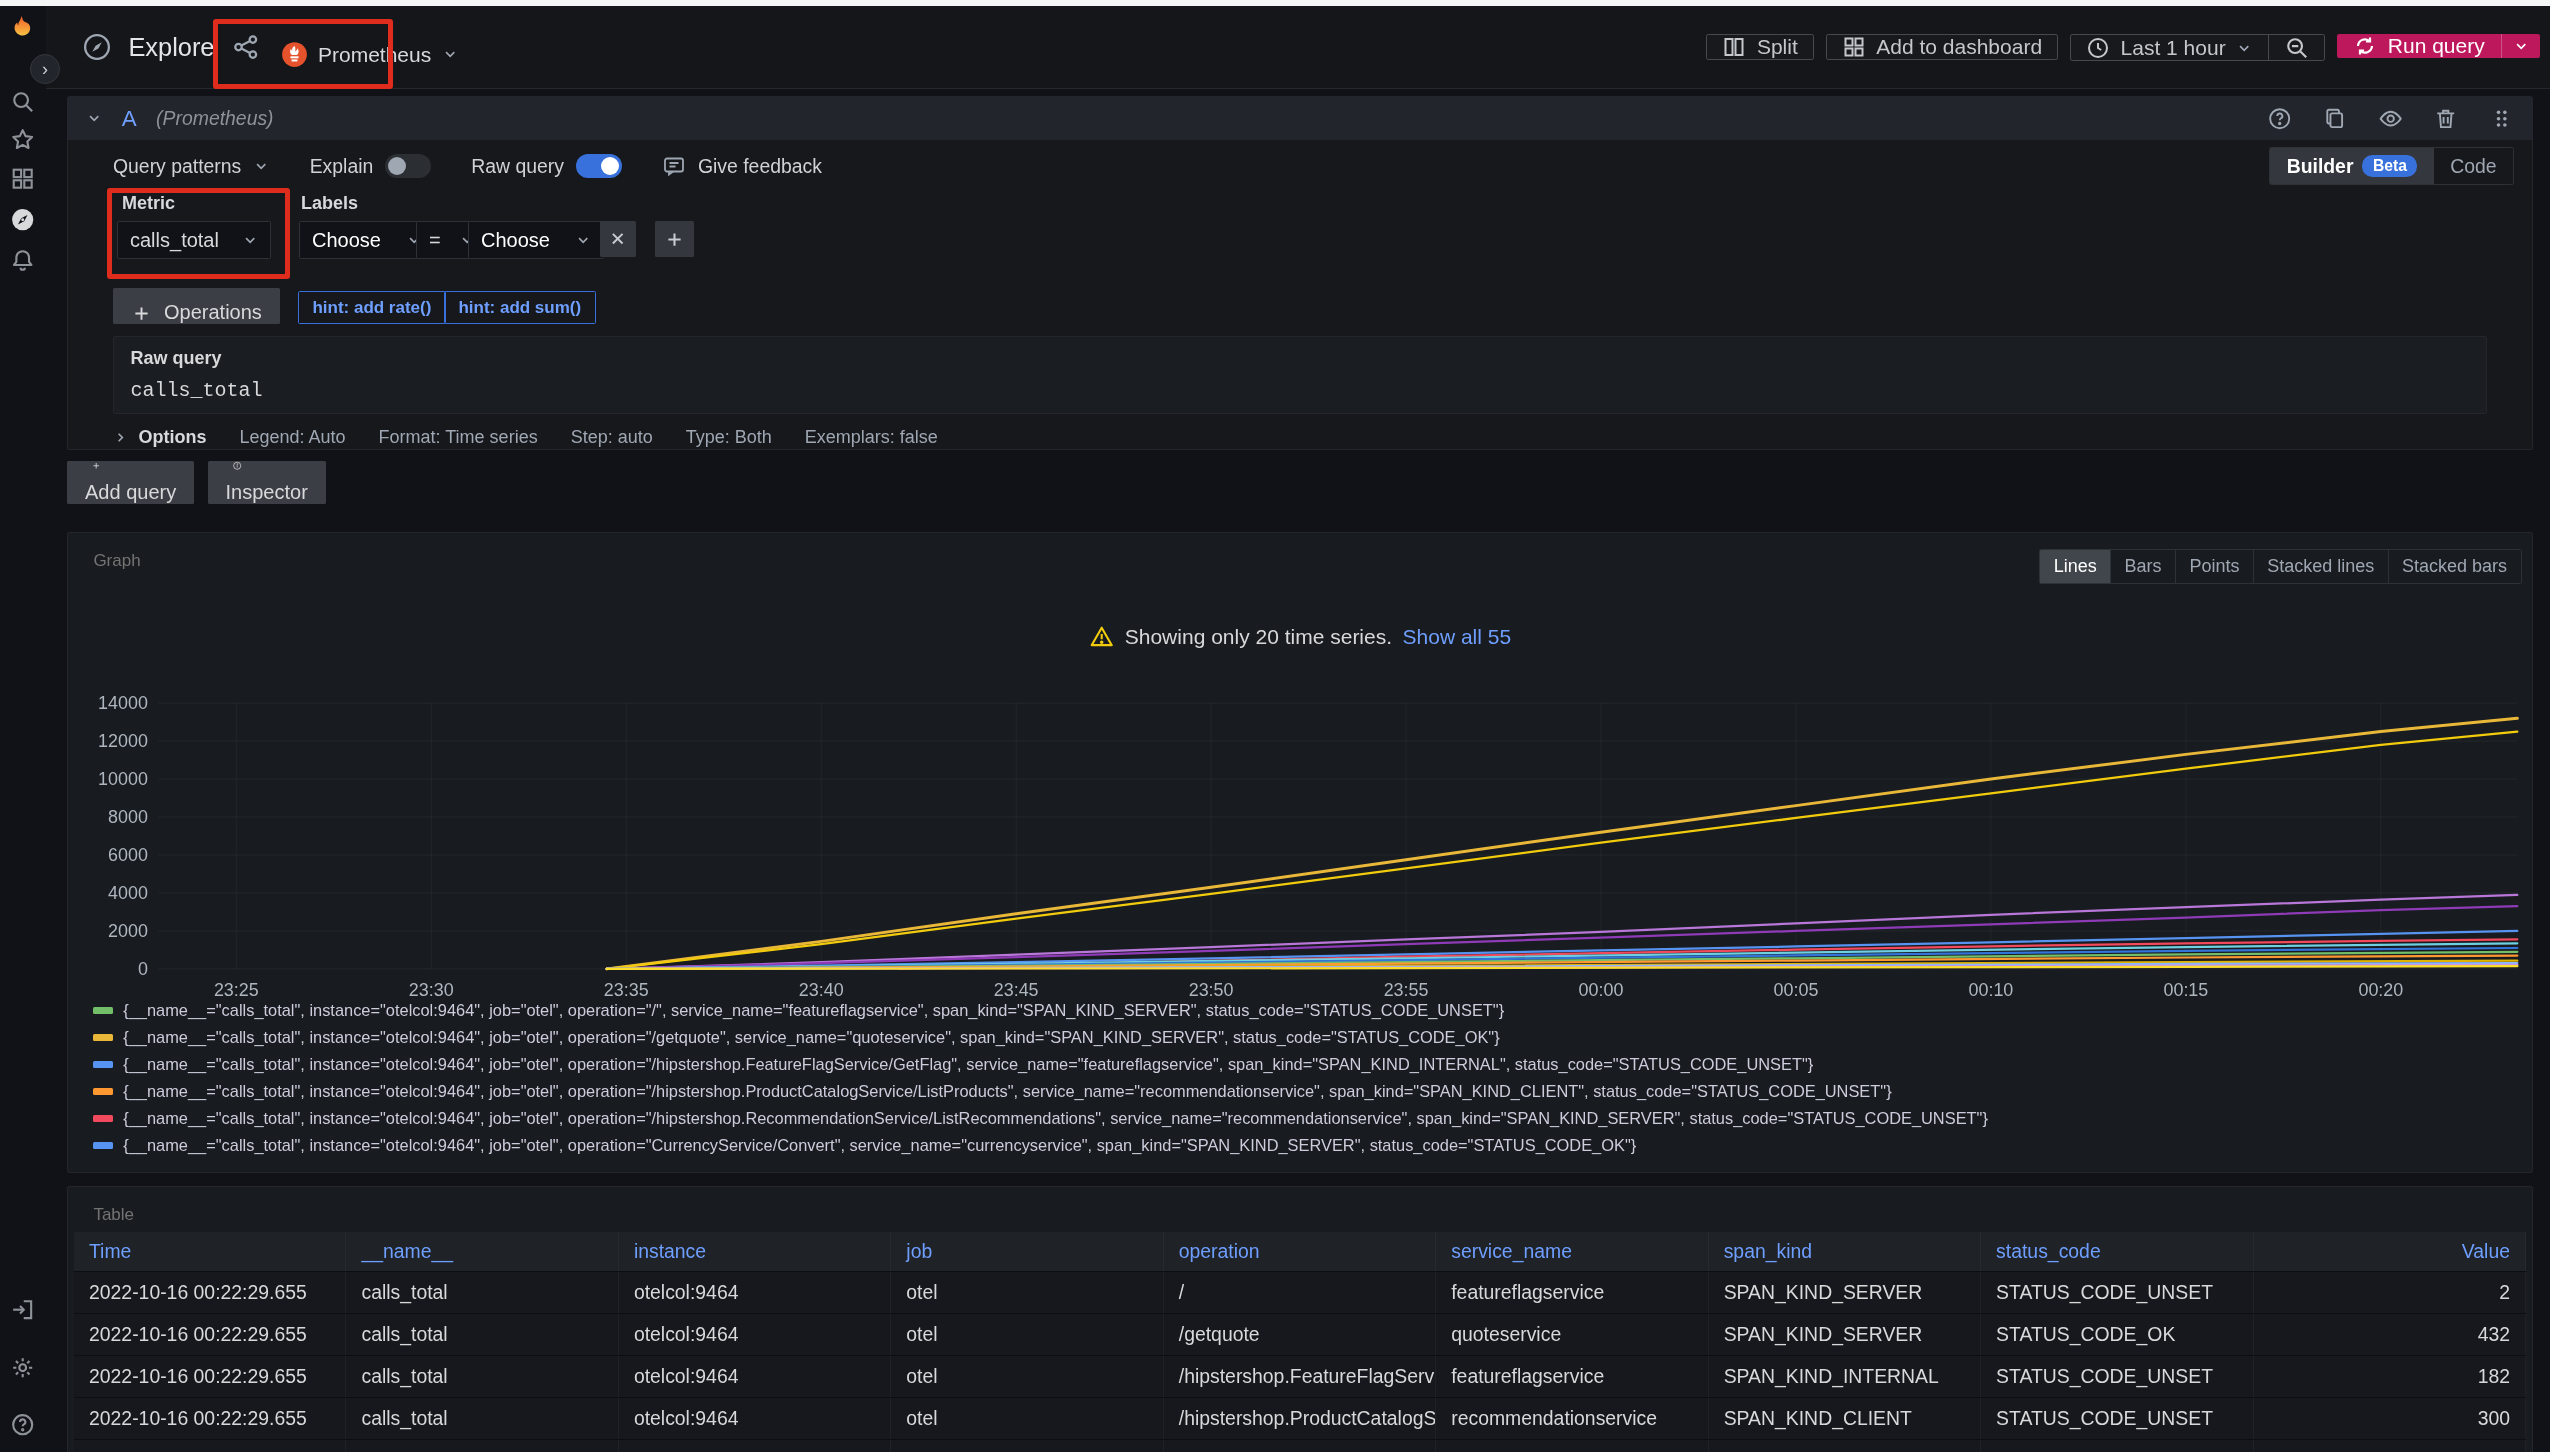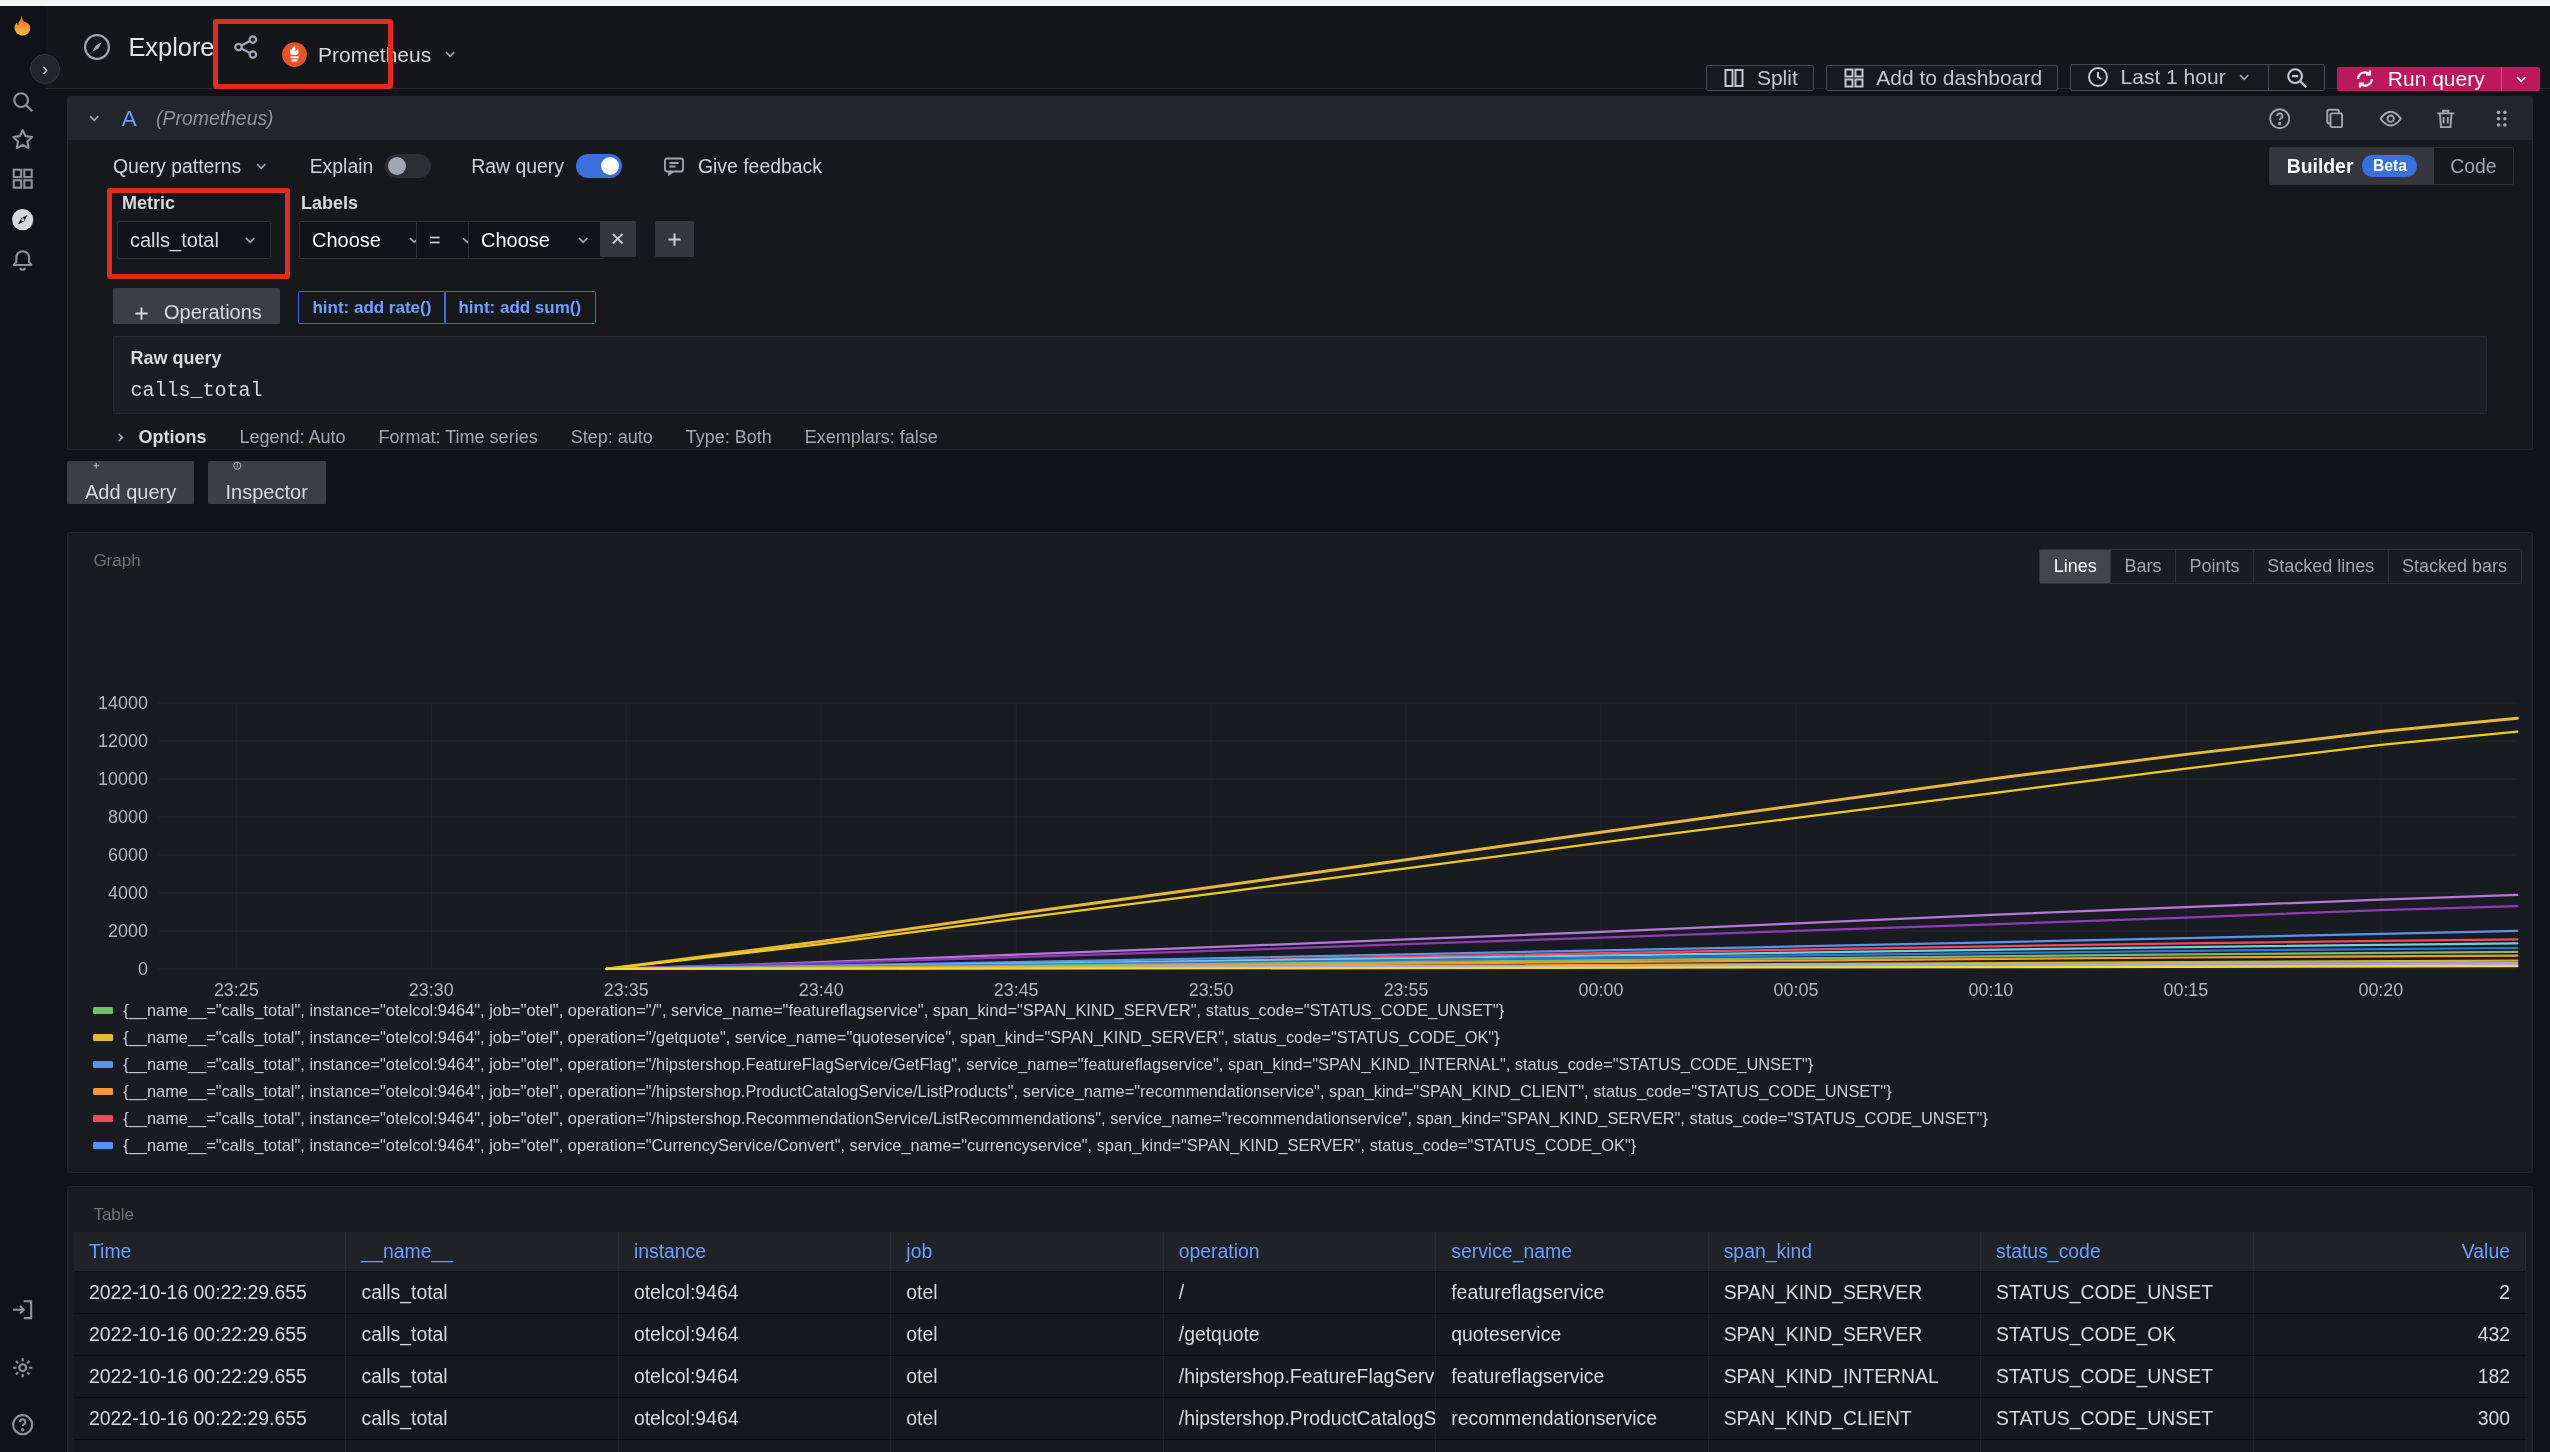--- a/index.html
+++ b/index.html
@@ -14,21 +14,21 @@
   .expand-btn{position:absolute;left:30px;top:54px;width:28px;height:28px;border-radius:50%;
       background:#22252b;border:0.7px solid #34373d;color:#c7ccd1;display:flex;align-items:center;justify-content:center;
       font-size:18px;z-index:30;}
   
   .topbar{position:absolute;left:46px;top:6px;right:0;height:82px;background:#141619;border-bottom:0.7px solid #26282d;}
   .tb-left{position:absolute;left:36px;top:0;height:82px;display:flex;align-items:center;gap:16.4px;}
   .explore-title{font-size:25.4px;font-weight:500;color:#e3e5e8;}
   .tb-icon{color:#9fa7b3;display:flex;}
   .tb-icon svg{width:30px;height:30px;}
   .ds-picker{position:absolute;left:224px;top:27px;height:43px;display:flex;align-items:center;gap:10.5px;padding:0 10.5px;color:#d8d9da;font-size:21px;font-weight:500;}
-  .tb-right{position:absolute;right:10.5px;top:40px;height:45px;display:flex;align-items:flex-end;gap:12px;}
+  .tb-right{position:absolute;right:10.5px;top:28px;height:45px;display:flex;align-items:flex-start;gap:12px;}
   .tb-btn{display:flex;align-items:center;gap:10.5px;padding:0 15px;border:0.7px solid #46494f;border-radius:2.2px;
       background:#17191d;color:#c4c7cc;font-size:21px;font-weight:500;}
   .tb-btn svg{width:24px;height:24px;}
   .tb-group{display:flex;border:0.7px solid #46494f;border-radius:2.2px;background:#17191d;}
   .tb-group .seg{display:flex;align-items:center;gap:10.5px;padding:0 15px;color:#c4c7cc;font-size:21px;font-weight:500;}
   .tb-group .seg+.seg{border-left:0.7px solid #46494f;}
   .run-btn{display:flex;border-radius:2.2px;overflow:hidden;background:#be185d;color:#fff;}
   .run-main{display:flex;align-items:center;gap:10.5px;padding:0 16.4px;font-size:21px;font-weight:500;}
   .run-caret{display:flex;align-items:center;padding:0 10.5px;border-left:0.7px solid rgba(255,255,255,.25);}
   .chev{width:16.4px;height:16.4px;}
@@ -418,20 +418,29 @@
 
   <div class="panel gpanel">
     <div class="panel-title">Graph</div>
     <div class="modes" id="graph-modes">
         <div class="mode sel">Lines</div>
         <div class="mode">Bars</div>
         <div class="mode">Points</div>
         <div class="mode">Stacked lines</div>
         <div class="mode">Stacked bars</div>
       </div>
+    <div class="warn">
+      <svg viewBox="0 0 24 24" fill="none" stroke="currentColor" stroke-width="2">
+          <path d="M12 3.5L2.5 20h19L12 3.5z" stroke-linejoin="round"></path>
+          <path d="M12 9.5v5"></path>
+          <circle cx="12" cy="17.2" r="0.7" fill="currentColor"></circle>
+        </svg>
+      <span>Showing only 20 time series.</span>
+      <a href="#">Show all 55</a>
+    </div>
     <svg id="chart-svg" style="position:absolute;left:7.5px;top:144px;" width="2449" height="321" viewBox="0 0 3280 430">
         <line x1="110" y1="391" x2="3270" y2="391" stroke="rgba(255,255,255,0.07)" stroke-width="1"></line>
         <text x="96" y="399" text-anchor="end" fill="#aeb6bf" font-size="24" font-family="Liberation Sans, sans-serif">0</text>
         <line x1="110" y1="340.14285714285717" x2="3270" y2="340.14285714285717" stroke="rgba(255,255,255,0.07)" stroke-width="1"></line>
         <text x="96" y="348.14285714285717" text-anchor="end" fill="#aeb6bf" font-size="24" font-family="Liberation Sans, sans-serif">2000</text>
         <line x1="110" y1="289.2857142857143" x2="3270" y2="289.2857142857143" stroke="rgba(255,255,255,0.07)" stroke-width="1"></line>
         <text x="96" y="297.2857142857143" text-anchor="end" fill="#aeb6bf" font-size="24" font-family="Liberation Sans, sans-serif">4000</text>
         <line x1="110" y1="238.42857142857144" x2="3270" y2="238.42857142857144" stroke="rgba(255,255,255,0.07)" stroke-width="1"></line>
         <text x="96" y="246.42857142857144" text-anchor="end" fill="#aeb6bf" font-size="24" font-family="Liberation Sans, sans-serif">6000</text>
         <line x1="110" y1="187.57142857142858" x2="3270" y2="187.57142857142858" stroke="rgba(255,255,255,0.07)" stroke-width="1"></line>

